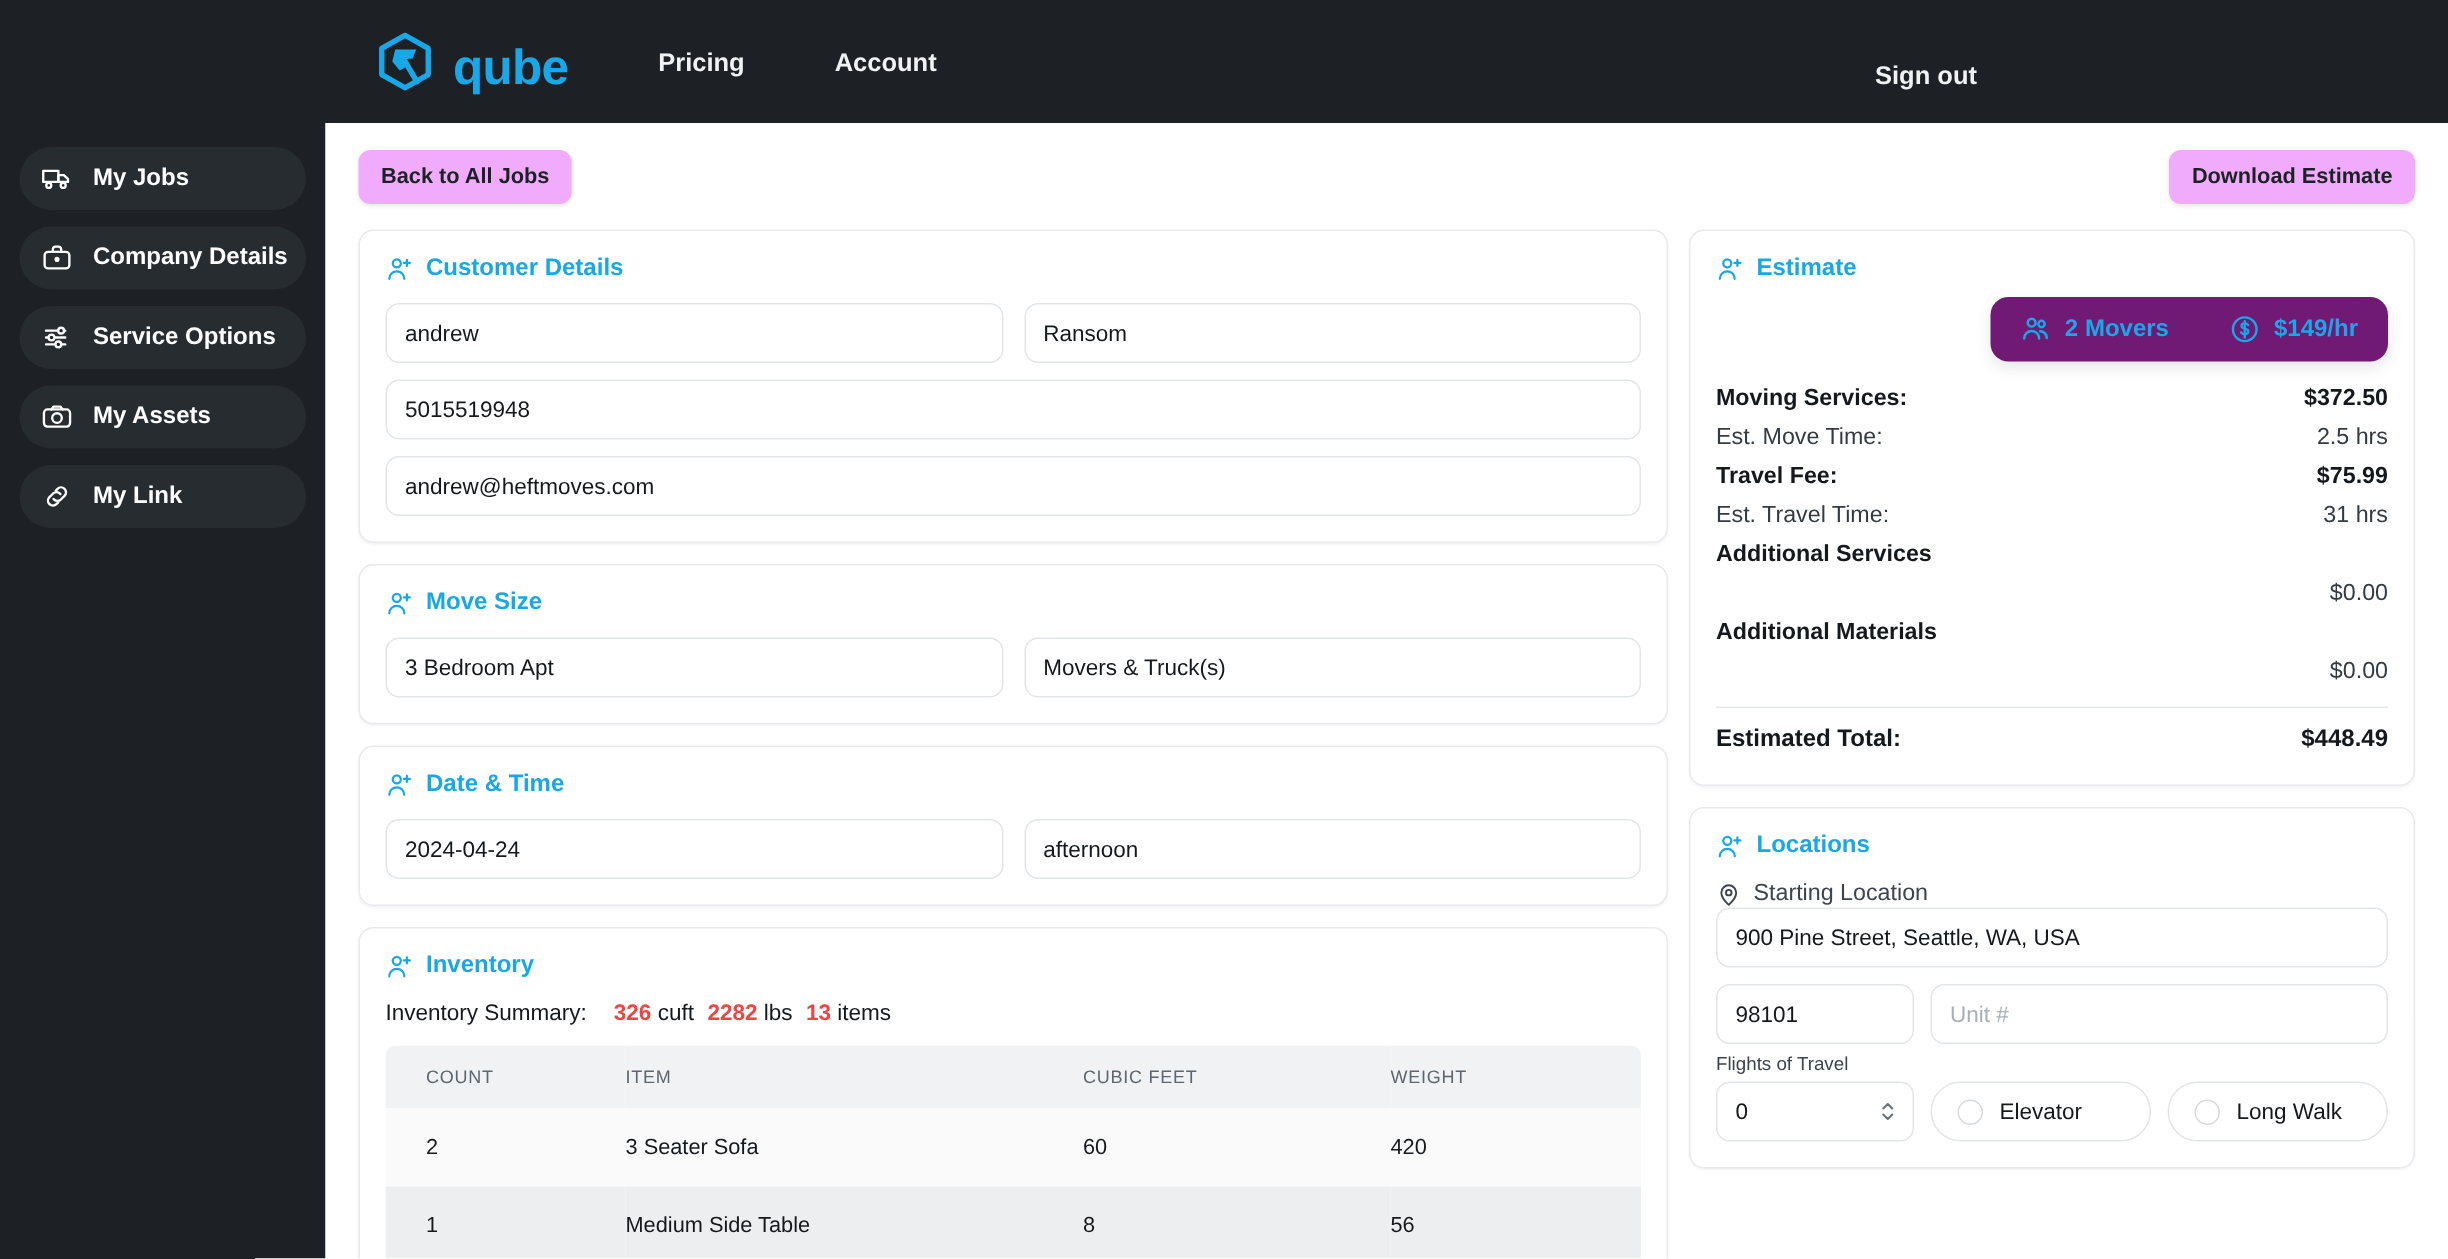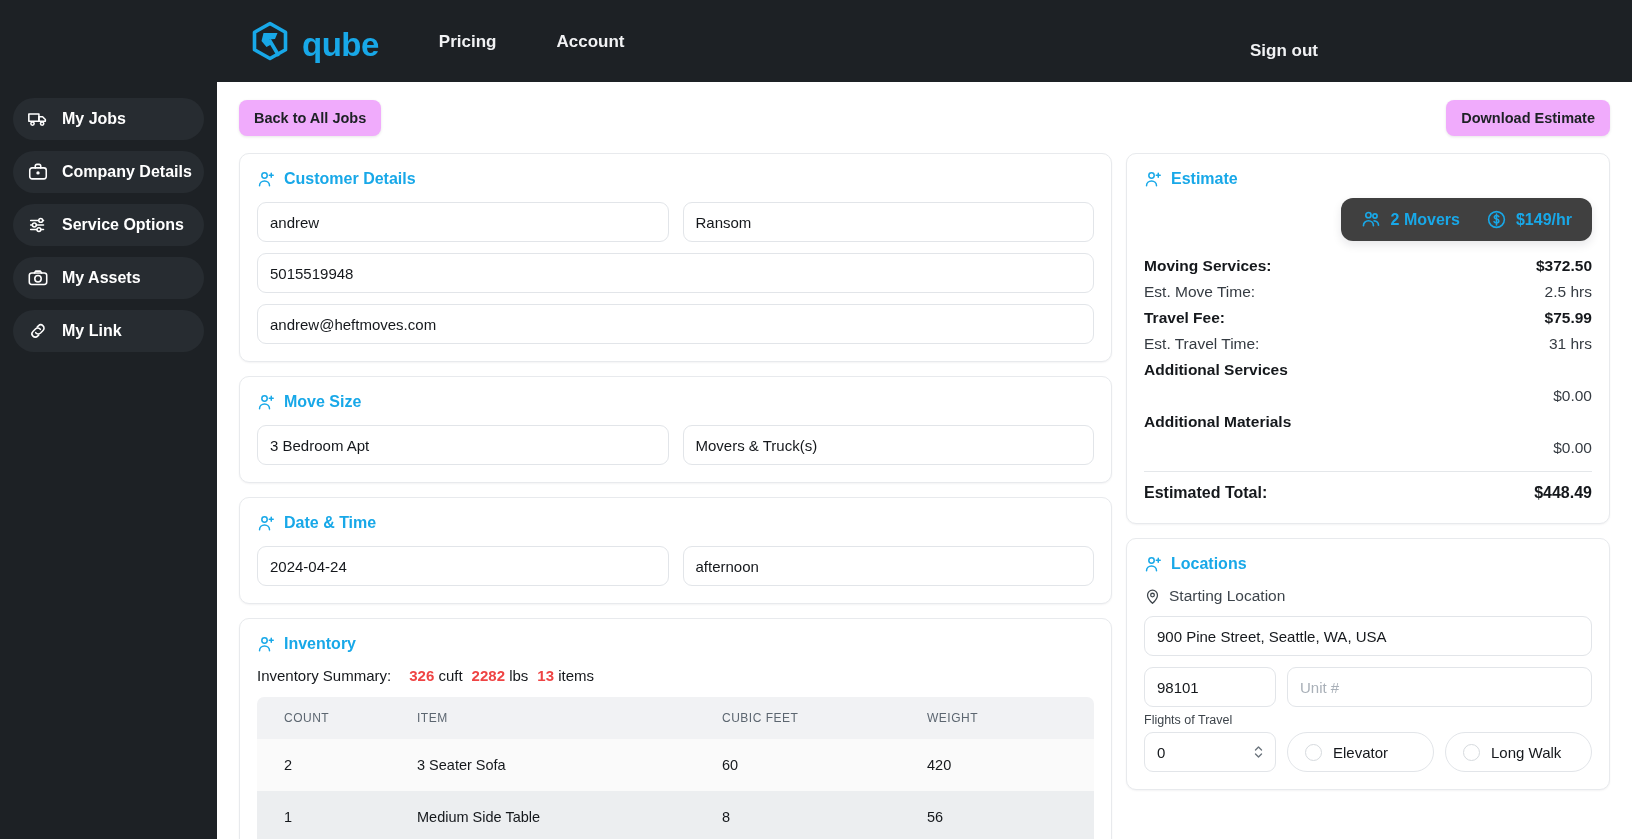--- a/index.html
+++ b/index.html
@@ -94,38 +94,38 @@
   .tbl tbody tr:nth-child(odd) { background: #fafafa; }
   .tbl tbody tr:nth-child(even) { background: #eceef0; }
   .c-count { width: 160px; padding-left: 27px !important; }
   .c-item  { width: 305px; }
   .c-cuft  { width: 205px; }
   .c-wt    { width: auto; }
 
   
   .est-pill-wrap { display: flex; justify-content: flex-end; margin-top: -4px; margin-bottom: 12px; }
   .est-pill {
-    background: #404040; border-radius: 12px; padding: 11px 20px;
-    display: flex; align-items: flex-end; gap: 26px;
+    background: #701a75; border-radius: 12px; padding: 11px 20px;
+    display: flex; align-items: flex-end; gap: 40px;
     box-shadow: 0 4px 10px rgba(16,24,40,.10);
   }
   .est-pill .grp { display: flex; align-items: center; gap: 9px; }
   .est-pill .txt { color: #18a8e8; font-size: 16px; font-weight: 700; white-space: nowrap; }
   .pill-ico { width: 21px; height: 21px; display: block; }
 
   .est-line { display: flex; justify-content: space-between; align-items: baseline; padding: 4px 0; }
   .est-line .k { font-size: 15.5px; color: #353b42; }
   .est-line .v { font-size: 15.5px; color: #353b42; }
   .est-line.b .k, .est-line.b .v { font-weight: 700; color: #15181c; }
   .est-line.solo { justify-content: flex-end; }
   .est-div { height: 1px; background: #e4e7ea; margin: 10px 0 8px; }
   .est-total .k, .est-total .v { font-weight: 700; font-size: 16px; color: #15181c; }
 
   
-  .loc-sub { display: flex; align-items: center; gap: 8px; margin-bottom: 11px; }
+  .loc-sub { display: flex; align-items: center; gap: 8px; }
   .loc-sub .t { font-size: 15.5px; color: #3d444b; }
   .pin-ico { width: 17px; height: 17px; display: block; }
   .loc-row { display: flex; gap: 11px; margin-bottom: 6px; }
   .zip { width: 132px; flex: 0 0 132px; }
   .unit { flex: 1 1 auto; }
   .stairs-lbl { font-size: 12.5px; color: #3d444b; margin-bottom: 5px; }
   .stair-row { display: flex; gap: 11px; align-items: center; }
   .stepper { position: relative; width: 132px; flex: 0 0 132px; }
   .stepper .fld { padding-right: 30px; }
   .spin { position: absolute; right: 11px; top: 50%; transform: translateY(-50%); width: 13px; height: 20px; }

